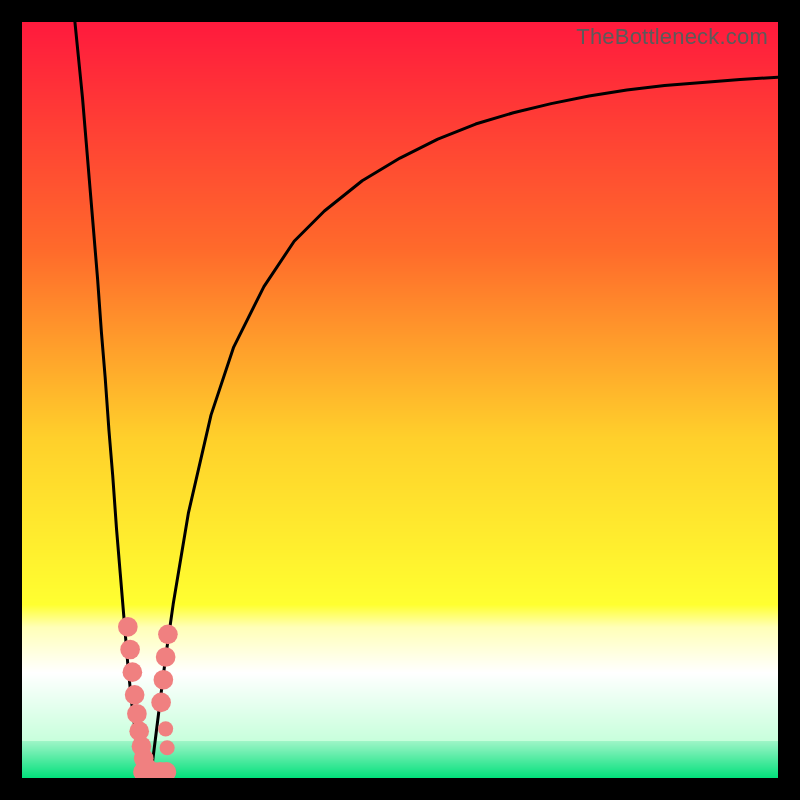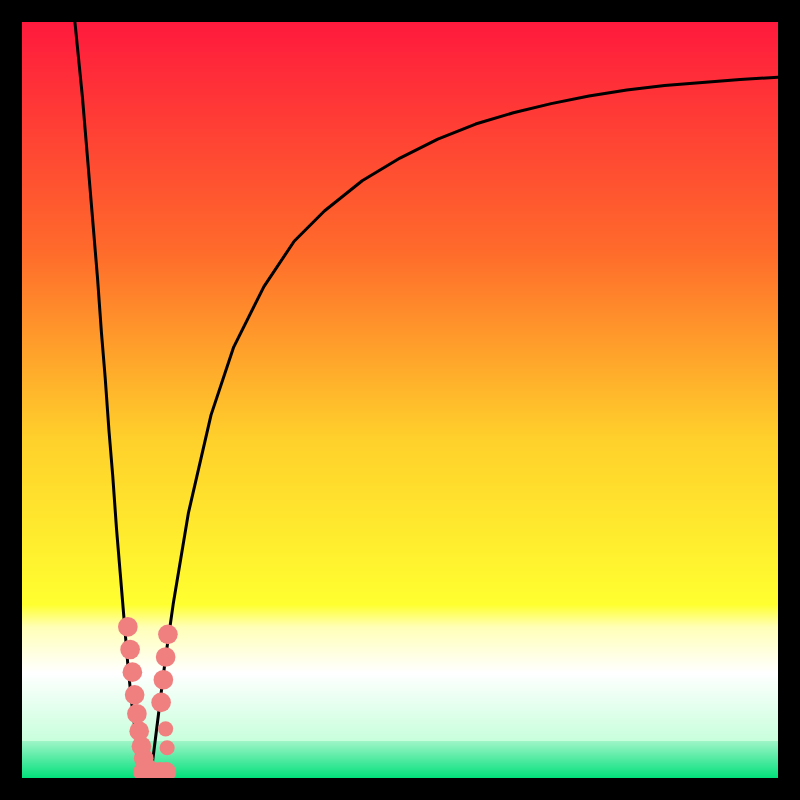--- a/index.html
+++ b/index.html
@@ -832,14 +832,15 @@
           <circle cx="138.35" cy="749.95" r="9.83" fill="#f08080"></circle>
           <circle cx="144.40" cy="749.95" r="9.83" fill="#f08080"></circle>
           <circle cx="139.10" cy="680.40" r="9.83" fill="#f08080"></circle>
           <circle cx="141.37" cy="657.72" r="9.83" fill="#f08080"></circle>
           <circle cx="143.64" cy="635.04" r="9.83" fill="#f08080"></circle>
           <circle cx="145.91" cy="612.36" r="9.83" fill="#f08080"></circle>
           <circle cx="143.64" cy="706.86" r="7.56" fill="#f08080"></circle>
           <circle cx="145.15" cy="725.76" r="7.56" fill="#f08080"></circle>
         </g>
     </svg>
+    <div class="credit">TheBottleneck.com</div>
   </div>
 </div>
 
 </body></html>

